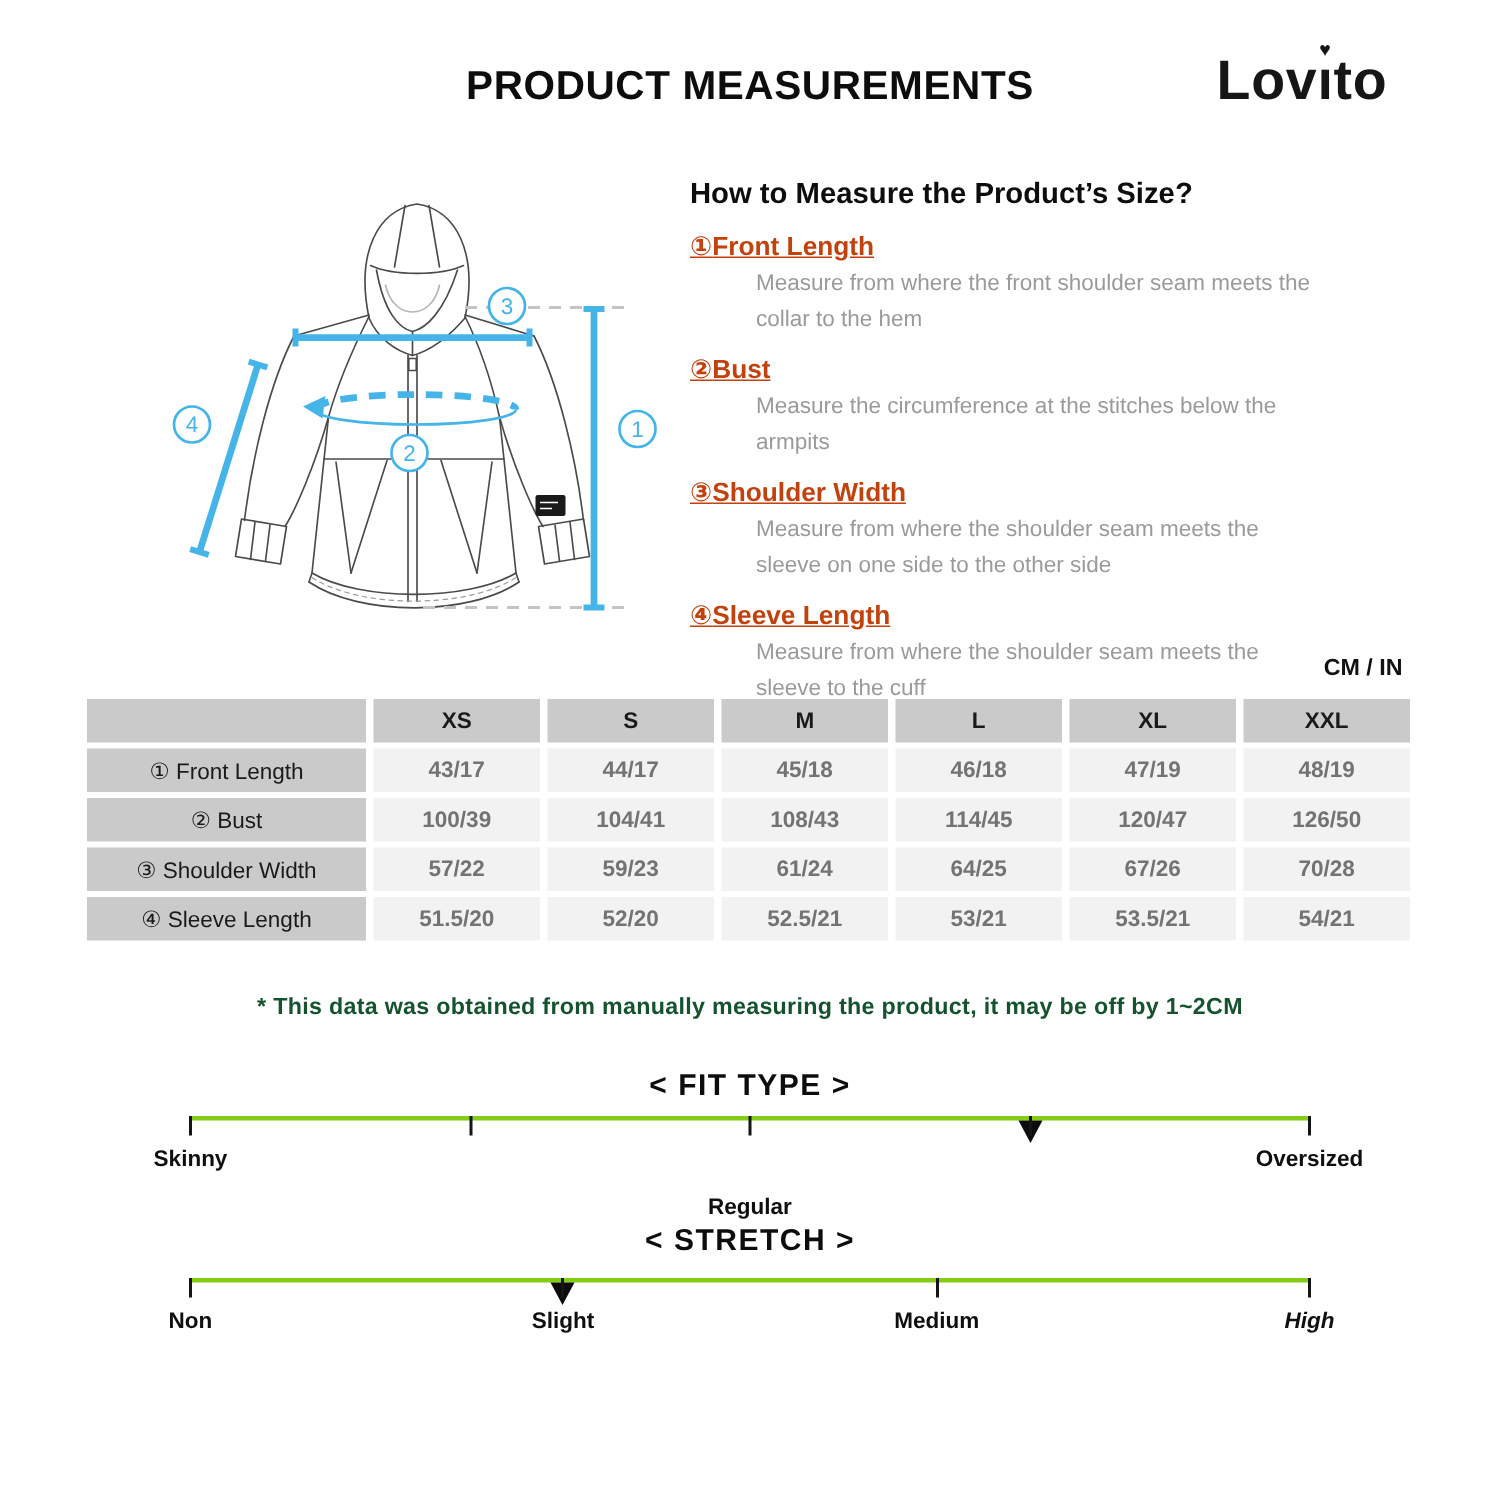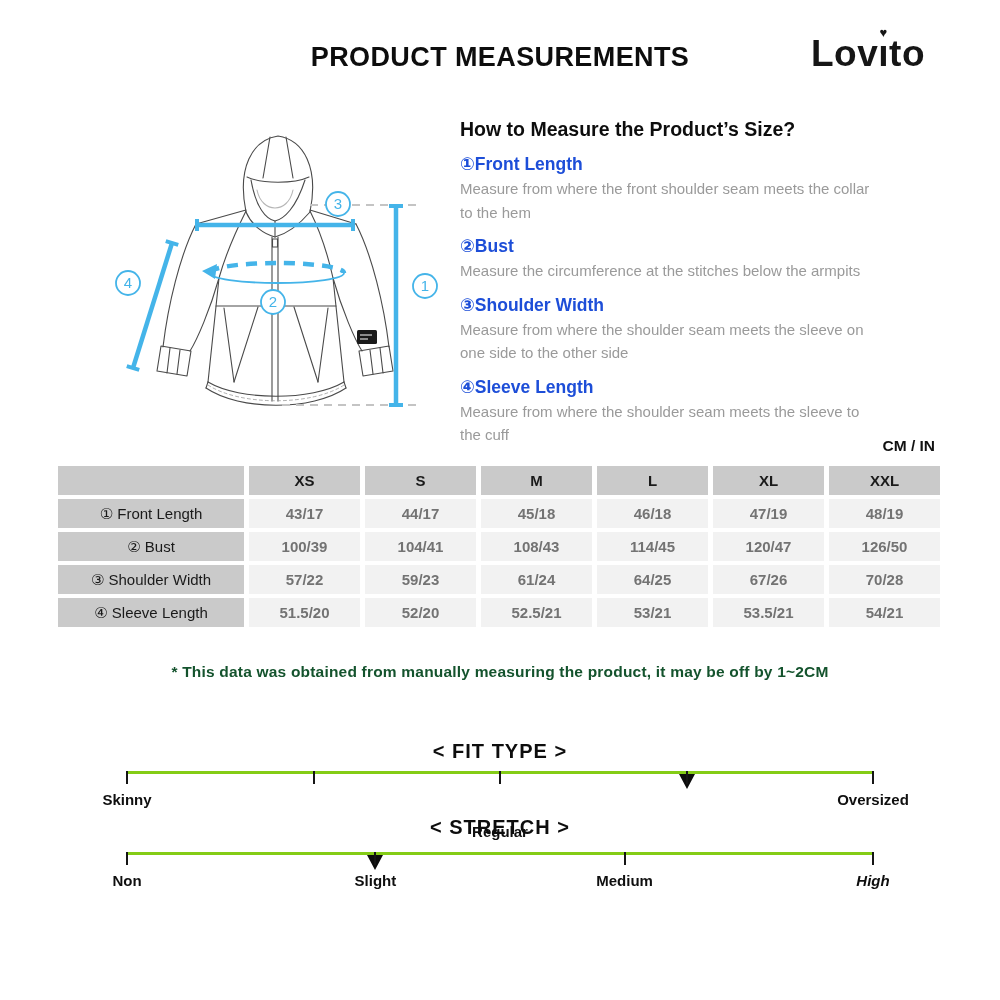--- a/index.html
+++ b/index.html
@@ -12,22 +12,22 @@
   .logo{position:absolute;top:33px;right:75px;font-size:37px;font-weight:800;color:#161616;letter-spacing:.5px;}
   .logo .logo-i{position:relative;display:inline-block;}
   .logo .heart{position:absolute;top:-8px;left:50%;transform:translateX(-50%);font-size:13px;font-weight:400;}
 
   
   .jacket{position:absolute;left:100px;top:120px;}
 
   
   .howto{position:absolute;left:460px;top:118px;width:420px;}
   .howto h2{margin:0 0 11px 0;font-size:19.5px;font-weight:700;color:#0d0d0d;}
-  .ht-label{font-size:17.5px;font-weight:700;line-height:25px;margin-top:10px;color:#1d4ed8;}
-  .ht-desc{font-size:15px;line-height:23.5px;color:#9a9a9a;}
+  .ht-label{font-size:17.5px;font-weight:700;line-height:25px;margin-top:10px;color:#c2410c;text-decoration:underline;}
+  .ht-desc{font-size:15px;line-height:23.5px;color:#9a9a9a;margin-left:44px;}
 
   .units{position:absolute;top:437px;right:65px;font-size:15.5px;font-weight:700;}
 
   
   table.size{position:absolute;top:462px;left:53px;width:892px;
              border-collapse:separate;border-spacing:5px 4px;table-layout:fixed;}
   table.size th,table.size td{height:29px;padding:0;vertical-align:middle;}
   table.size col.lab{width:186px;}
   th.hdr{background:#cacaca;font-size:15px;font-weight:700;text-align:center;color:#1a1a1a;}
   th.corner{background:#cacaca;}
@@ -223,21 +223,21 @@
         <td class="val">52.5/21</td>
         <td class="val">53/21</td>
         <td class="val">53.5/21</td>
         <td class="val">54/21</td>
       </tr>
     </tbody>
   </table>
 
   <div class="disclaimer">* This data was obtained from manually measuring the product, it may be off by 1~2CM</div>
 
-  <div class="scale" style="top:740px;height:90px;">
+  <div class="scale" style="top:713px;height:90px;">
     <div class="scale-heading">&lt; FIT TYPE &gt;</div>
     <div class="scale-track" style="top:31px;">
       <div class="scale-marker" style="left: 75%;"></div>
       <span class="scale-label" style="left: 0%;">Skinny</span>
       <span class="scale-label" style="left: 50%; margin-top: 32px;">Regular</span>
       <span class="scale-label" style="left: 100%;">Oversized</span>
     <div class="tick" style="left: 0%;"></div>
         <div class="tick" style="left: 25%;"></div>
         <div class="tick" style="left: 50%;"></div>
         <div class="tick" style="left: 75%;"></div>

